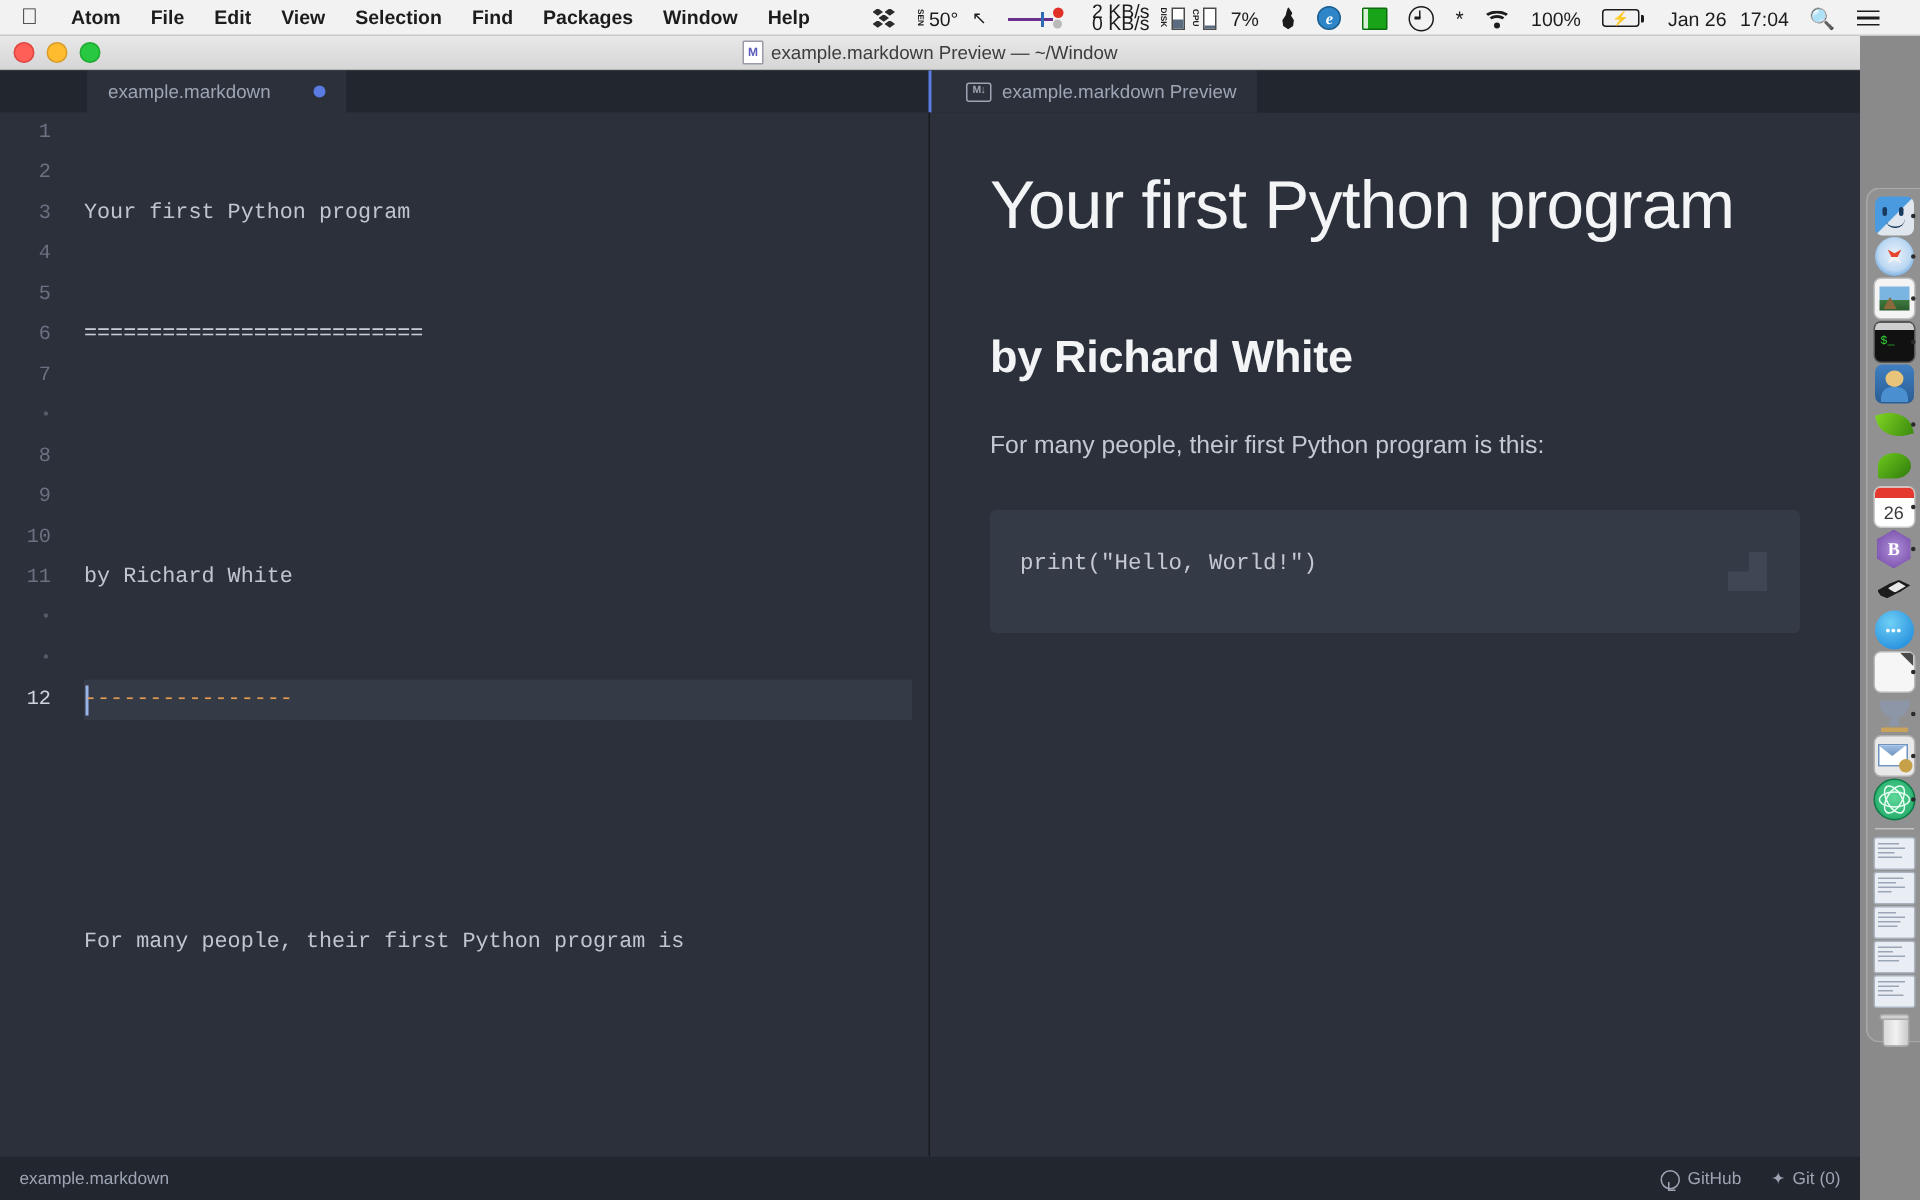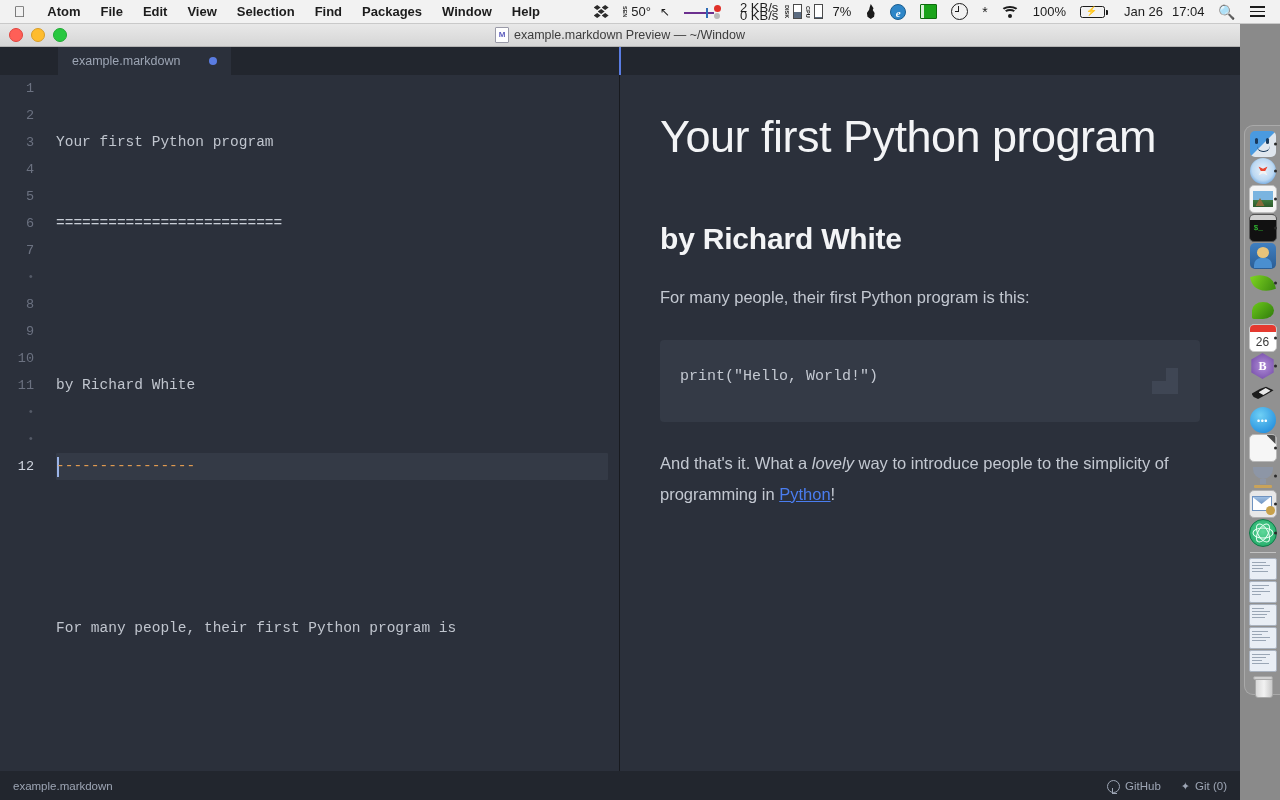--- a/index.html
+++ b/index.html
@@ -14,21 +14,21 @@
   
   .menubar{
     position:absolute;left:0;top:0;width:1280px;height:24px;
     background:#f2f2f2;
     display:flex;align-items:center;
     font-size:13px;color:#1c1c1c;
     border-bottom:1px solid #c9c9c9;
     box-sizing:border-box;
   }
   .mb-left{display:flex;align-items:center;height:100%;}
-  .mb-right{margin-left:auto;display:flex;align-items:center;height:100%;padding-right:8px;}
+  .mb-right{margin-left:auto;display:flex;height:100%;padding-right:20px;}
   .mb-item{padding:0 10px;line-height:24px;white-space:nowrap;font-weight:bold;}
   .mb-item.app{font-weight:bold;}
   .apple{padding:0 12px 0 14px;font-size:15px;line-height:24px;}
   .mb-ico{padding:0 7px;display:flex;align-items:center;height:24px;}
 
   .dropbox{width:15px;height:13px;position:relative;}
   .dropbox i{position:absolute;width:7px;height:5px;background:#2b2b2b;
     clip-path:polygon(0 50%,50% 0,100% 50%,50% 100%);}
   .dropbox i:nth-child(1){left:0;top:0}
   .dropbox i:nth-child(2){left:8px;top:0}
@@ -357,20 +357,24 @@
     <div class="tabbar">
       <div class="tabpane-l">
         <div class="tab-pad"></div>
         <div class="tab active">
           <span>example.markdown</span>
           <span class="moddot"></span>
         </div>
         <div class="tabrest"></div>
       </div>
       <div class="tabpane-r">
+        <div class="tab active" style="padding-left:24px;">
+          <span class="mdbadge">M↓</span>
+          <span>example.markdown Preview</span>
+        </div>
         <div class="tabrest"></div>
       </div>
       <div class="tabsplit"></div>
     </div>
 
     <div class="panes">
 
       <div class="editor">
         <div class="gutter">
           <div class="gnum" style="top:0px">1</div>
@@ -415,21 +419,20 @@
         <h1 class="pv-h1">Your first Python program</h1>
         <h2 class="pv-h2">by Richard White</h2>
         <p class="pv-p">For many people, their first Python program is this:</p>
         <div class="pv-code">
           <code>print("Hello, World!")</code>
           <div class="grip">
               <i></i>
               <i></i>
             </div>
         </div>
-        <p class="pv-p"><span>And that's it. What a </span><em class="pv-em">lovely</em><span> way to introduce people to the simplicity of programming in </span><a class="pv-a" href="#">Python</a><span>!</span></p>
       </div>
     </div>
 
     <div class="statusbar">
       <div>example.markdown</div>
       <div class="sb-right">
         <div class="sb-itm">
           <span class="ghico"></span>
           <span>GitHub</span>
         </div>

